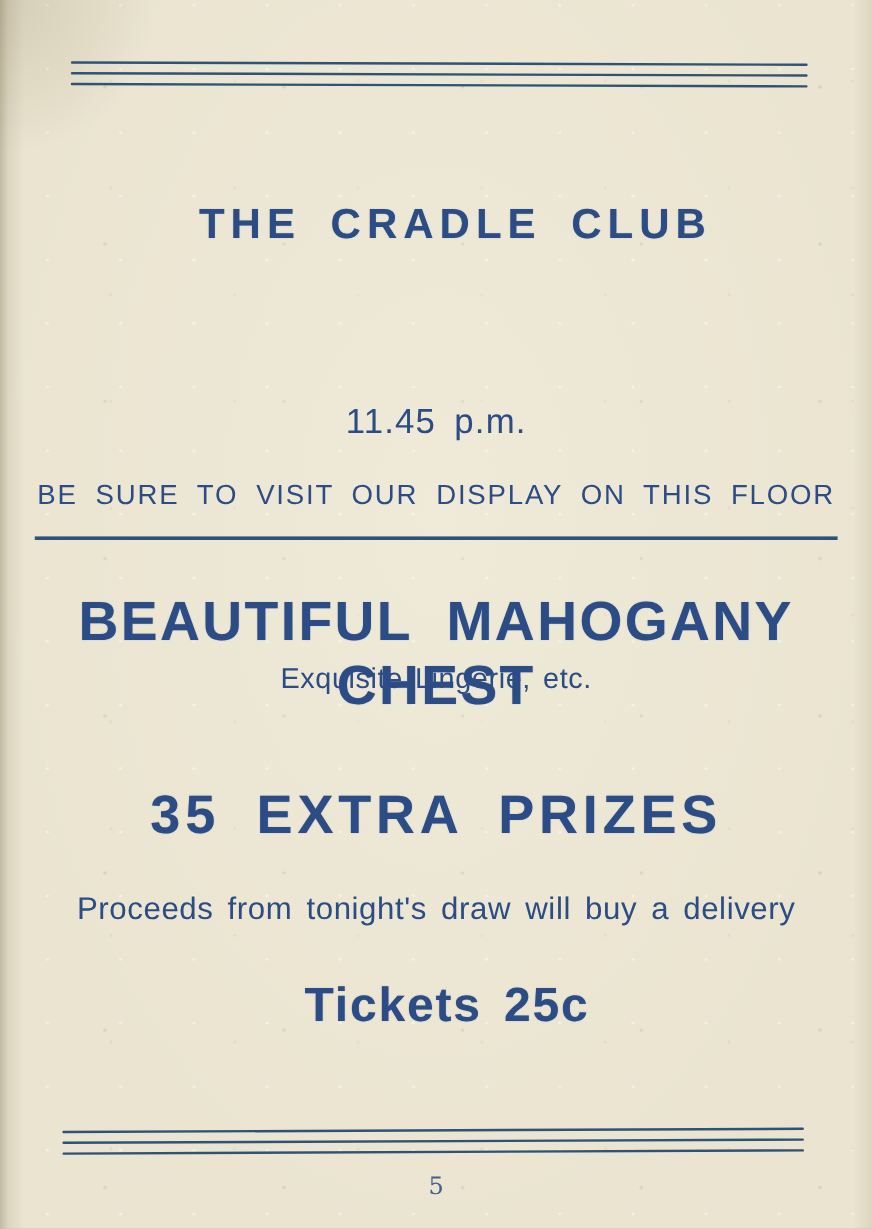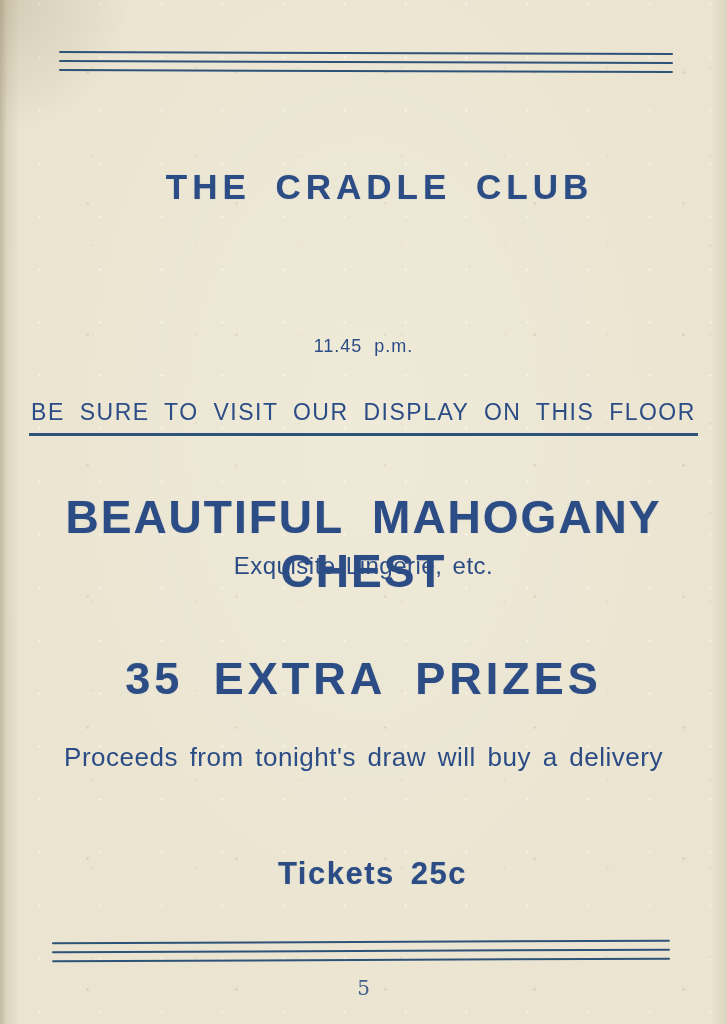--- a/index.html
+++ b/index.html
@@ -46,41 +46,41 @@
     top:167px;font-size:35px;font-weight:700;
     letter-spacing:5px;word-spacing:10px;
     text-shadow:0 0 1px rgba(43,76,133,0.35);
     padding-left:32px;
   }
   .event-title{
     top:257px;font-size:52px;font-weight:700;
     letter-spacing:4px;word-spacing:16px;
     text-shadow:0 0 1px rgba(43,76,133,0.4);
   }
-  .event-time{top:336px;font-size:18px;font-weight:400;letter-spacing:1px;word-spacing:6px;}
+  .event-time{top:336px;font-size:29px;font-weight:400;letter-spacing:1px;word-spacing:6px;}
   .notice{top:399px;font-size:23px;font-weight:400;letter-spacing:1.5px;word-spacing:7px;}
   .notice .underlined{
     display:inline-block;
-    padding:0 2px 7px 2px;
+    padding:0 2px 21px 2px;
     border-bottom:3px solid var(--rule);
   }
   .prize-title{
     top:490px;font-size:46px;font-weight:700;
     letter-spacing:2px;word-spacing:14px;
     text-shadow:0 0 1px rgba(43,76,133,0.4);
   }
   .prize-desc{top:549px;font-size:24px;font-weight:400;line-height:33px;letter-spacing:0.5px;word-spacing:3px;}
   .extra-prizes{
     top:653px;font-size:45px;font-weight:700;
     letter-spacing:4px;word-spacing:14px;
     text-shadow:0 0 1px rgba(43,76,133,0.4);
   }
   .proceeds{top:741px;font-size:26px;font-weight:400;line-height:32px;letter-spacing:0.5px;word-spacing:4px;}
   .ticket-price{
-    top:856px;font-size:31px;font-weight:700;letter-spacing:1.5px;word-spacing:6px;
+    top:816px;font-size:40px;font-weight:700;letter-spacing:1.5px;word-spacing:6px;
     text-shadow:0 0 1px rgba(43,76,133,0.4);
     margin-left:18px;
   }
   .page-number{
     top:976px;font-size:20px;
     font-family:"DejaVu Serif","Liberation Serif",serif;
     color:var(--page_number_ink);
   }
 </style>
 </head>

